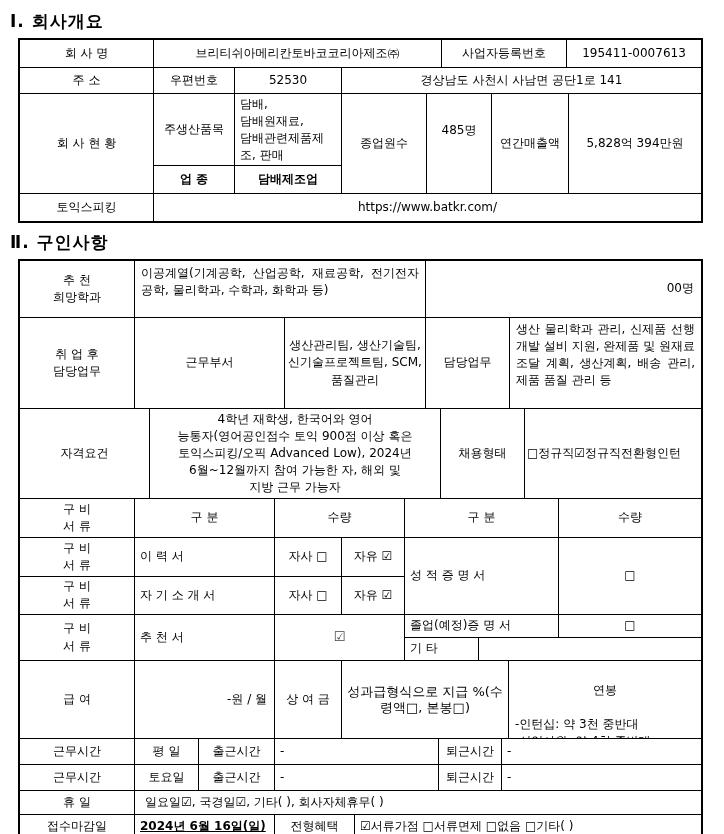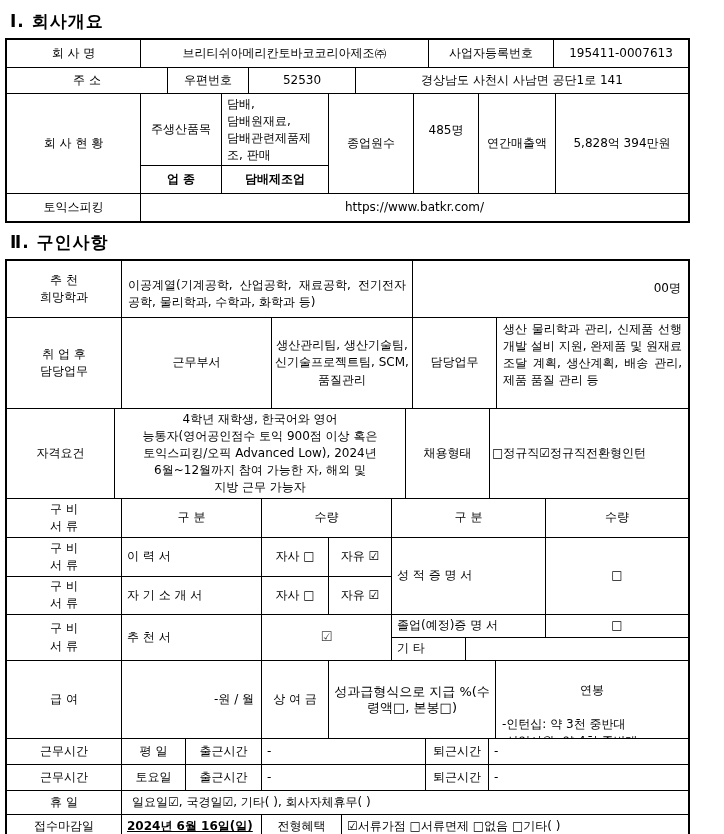--- a/index.html
+++ b/index.html
@@ -3,21 +3,21 @@
 <meta charset="utf-8">
 <style>
   html,body { margin:0; padding:0; background:#ffffff; }
   body {
     width:724px; height:834px;
     font-family:"DejaVu Sans", sans-serif;
     font-size:12px; color:#000;
   }
   .sec-title { font-weight:bold; font-size:17px; margin:10px 0 5px 10px; letter-spacing:1px; }
   .sec-title.second { margin-top:8px; }
-  .tbl { margin-left:5px; width:685px; border:2px solid #000; box-sizing:border-box; background:#fff; }
+  .tbl { margin-left:18px; width:685px; border:2px solid #000; box-sizing:border-box; background:#fff; }
   .trow { display:flex; border-bottom:1px solid #000; box-sizing:border-box; }
   .trow.last { border-bottom:none; }
   .subrow { display:flex; border-bottom:1px solid #000; box-sizing:border-box; }
   .subrow.last { border-bottom:none; }
   .vgroup { display:flex; flex-direction:column; flex-shrink:0; box-sizing:border-box; }
   .c {
     border-right:1px solid #000; box-sizing:border-box;
     display:flex; align-items:center; justify-content:center;
     text-align:center; white-space:pre-line; line-height:1.42;
     overflow:hidden; flex-shrink:0;
@@ -45,21 +45,21 @@
   <div class="tbl">
 
     <div class="trow" style="height:28px">
       <div class="c" style="width:134px">회  사  명</div>
       <div class="c" style="width:288px">브리티쉬아메리칸토바코코리아제조㈜</div>
       <div class="c" style="width:125px">사업자등록번호</div>
       <div class="c grow nr">195411-0007613</div>
     </div>
 
     <div class="trow" style="height:26px">
-      <div class="c" style="width:161px">주        소</div>
+      <div class="c" style="width:134px">주        소</div>
       <div class="c" style="width:81px">우편번호</div>
       <div class="c" style="width:107px">52530</div>
       <div class="c grow nr">경상남도 사천시 사남면 공단1로 141</div>
     </div>
 
     <div class="trow" style="height:100px">
       <div class="c" style="width:134px">회 사 현 황</div>
       <div class="vgroup" style="width:188px">
         <div class="subrow" style="height:73px">
           <div class="c" style="width:81px">주생산품목</div>
@@ -84,35 +84,35 @@
     </div>
   </div>
 
   <div class="sec-title second">Ⅱ. 구인사항</div>
 
   <div class="tbl">
 
     <div class="trow" style="height:57px">
       <div class="c" style="width:115px">추    천
 희망학과</div>
-      <div class="c block just" style="width:291px;padding-top:16px">이공계열(기계공학, 산업공학, 재료공학, 전기전자공학, 물리학과, 수학과, 화학과 등)</div>
+      <div class="c block just" style="width:291px;padding-top:4px">이공계열(기계공학, 산업공학, 재료공학, 전기전자공학, 물리학과, 수학과, 화학과 등)</div>
       <div class="c grow nr right">00명</div>
     </div>
 
     <div class="trow" style="height:91px">
       <div class="c" style="width:115px">취 업 후
 담당업무</div>
       <div class="c" style="width:150px">근무부서</div>
       <div class="c" style="width:141px;padding:0 3px">생산관리팀, 생산기술팀, 신기술프로젝트팀, SCM, 품질관리</div>
       <div class="c" style="width:84px">담당업무</div>
       <div class="c grow nr block just" style="padding-top:3px;line-height:17px">생산 물리학과 관리, 신제품 선행 개발 설비 지원, 완제품 및 원재료 조달 계획, 생산계획, 배송 관리, 제품 품질 관리 등</div>
     </div>
 
     <div class="trow" style="height:90px">
-      <div class="c" style="width:108px">자격요건</div>
+      <div class="c" style="width:130px">자격요건</div>
       <div class="c block" style="width:291px;padding-top:2px;line-height:17px">4학년 재학생, 한국어와 영어
 능통자(영어공인점수 토익 900점 이상 혹은
 토익스피킹/오픽 Advanced Low), 2024년
 6월~12월까지 참여 가능한 자, 해외 및
 지방 근무 가능자</div>
       <div class="c" style="width:84px">채용형태</div>
       <div class="c grow nr left" style="padding:0 2px">□정규직☑정규직전환형인턴</div>
     </div>
 
     <div class="trow" style="height:39px">

